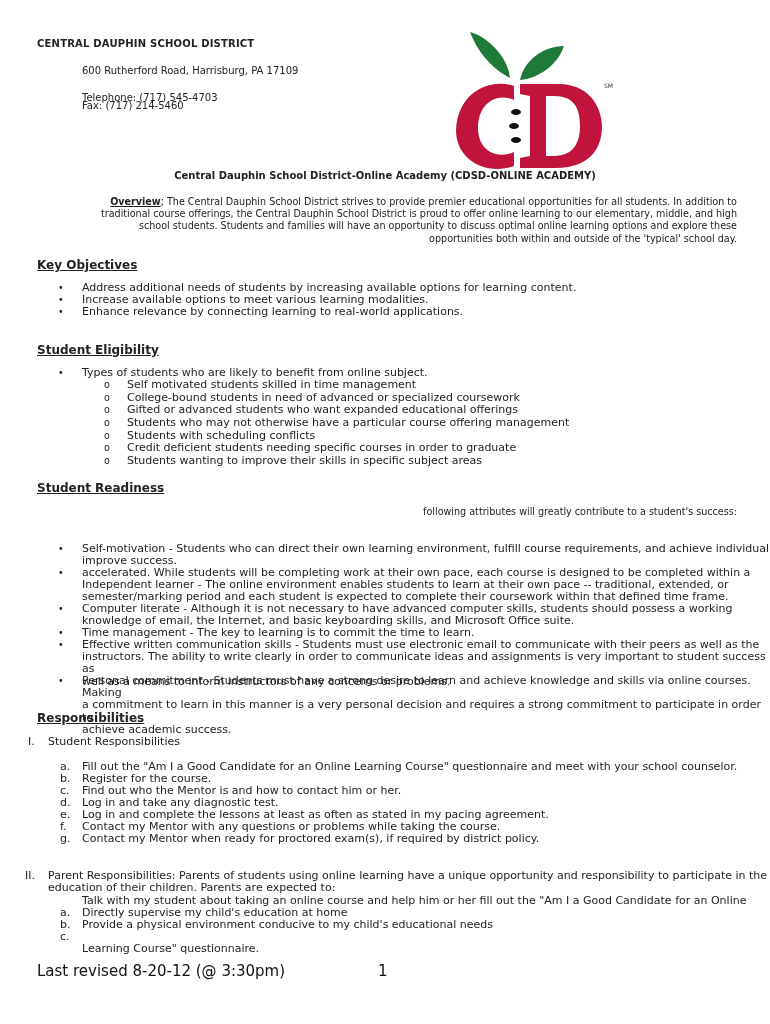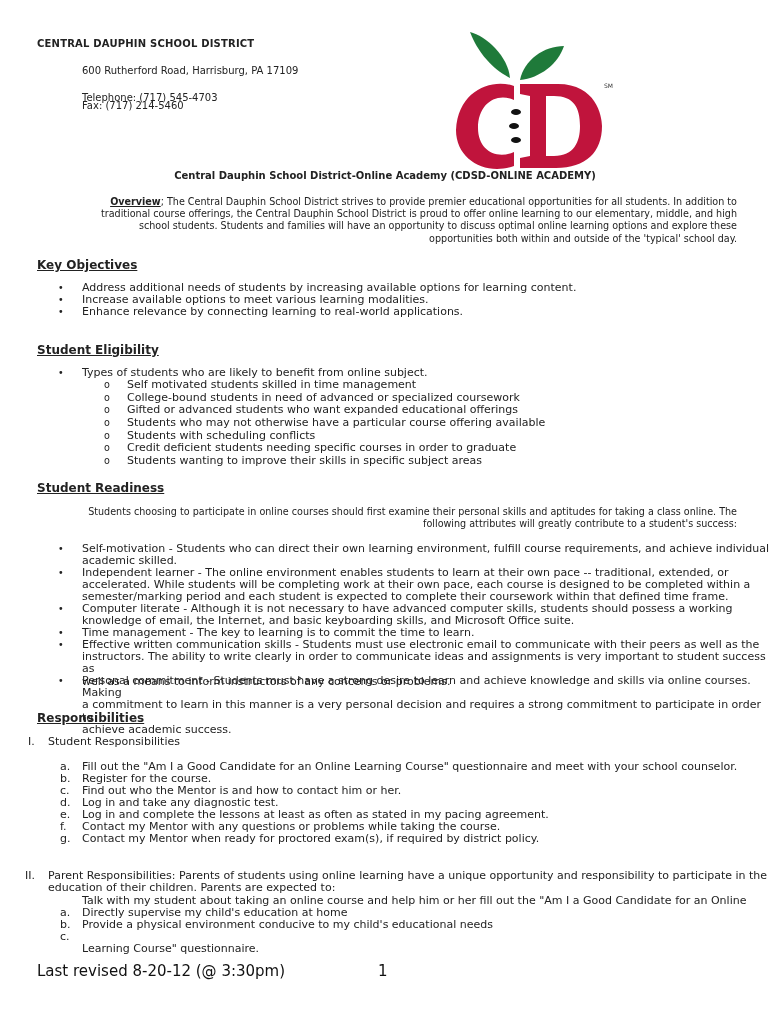--- a/index.html
+++ b/index.html
@@ -62,44 +62,43 @@
 <span class="bul" style="left:58px;top:367px">•</span>
 <span class="li" style="left:82px;top:367px">Types of students who are likely to benefit from online subject.</span>
 <div>
   <span class="bul" style="left:104px;top:379px">o</span>
     <span class="li" style="left:127px;top:379px">Self motivated students skilled in time management</span>
   <span class="bul" style="left:104px;top:392px">o</span>
     <span class="li" style="left:127px;top:392px">College-bound students in need of advanced or specialized coursework</span>
   <span class="bul" style="left:104px;top:404px">o</span>
     <span class="li" style="left:127px;top:404px">Gifted or advanced students who want expanded educational offerings</span>
   <span class="bul" style="left:104px;top:417px">o</span>
-    <span class="li" style="left:127px;top:417px">Students who may not otherwise have a particular course offering available</span>
+    <span class="li" style="left:127px;top:417px">Students who may not otherwise have a particular course offering management</span>
   <span class="bul" style="left:104px;top:430px">o</span>
     <span class="li" style="left:127px;top:430px">Students with scheduling conflicts</span>
   <span class="bul" style="left:104px;top:442px">o</span>
     <span class="li" style="left:127px;top:442px">Credit deficient students needing specific courses in order to graduate</span>
   <span class="bul" style="left:104px;top:455px">o</span>
     <span class="li" style="left:127px;top:455px">Students wanting to improve their skills in specific subject areas</span>
 </div>
 
 <div class="abs sec" style="top:481px">Student Readiness</div>
 <div class="abs para" style="top:506px">
-  <div>Students choosing to participate in online courses should first examine their personal skills and aptitudes for taking a class online.  The</div>
   <div>following attributes will greatly contribute to a student's success:</div>
 </div>
 <div>
   <span class="bul" style="left:58px;top:543px">•</span>
   <div class="li" style="left:82px;top:543px">
     <div>Self-motivation - Students who can direct their own learning environment, fulfill course requirements, and achieve individual</div>
-      <div>academic skilled.</div>
+      <div>improve success.</div>
   </div>
   <span class="bul" style="left:58px;top:567px">•</span>
   <div class="li" style="left:82px;top:567px">
-    <div>Independent learner - The online environment enables students to learn at their own pace -- traditional, extended, or</div>
-      <div>accelerated.  While students will be completing work at their own pace, each course is designed to be completed within a</div>
+    <div>accelerated.  While students will be completing work at their own pace, each course is designed to be completed within a</div>
+      <div>Independent learner - The online environment enables students to learn at their own pace -- traditional, extended, or</div>
       <div>semester/marking period and each student is expected to complete their coursework within that defined time frame.</div>
   </div>
   <span class="bul" style="left:58px;top:603px">•</span>
   <div class="li" style="left:82px;top:603px">
     <div>Computer literate - Although it is not necessary to have advanced computer skills, students should possess a working</div>
       <div>knowledge of email, the Internet, and basic keyboarding skills, and Microsoft Office suite.</div>
   </div>
   <span class="bul" style="left:58px;top:627px">•</span>
   <div class="li" style="left:82px;top:627px">
     <div>Time management - The key to learning is to commit the time to learn.</div>

